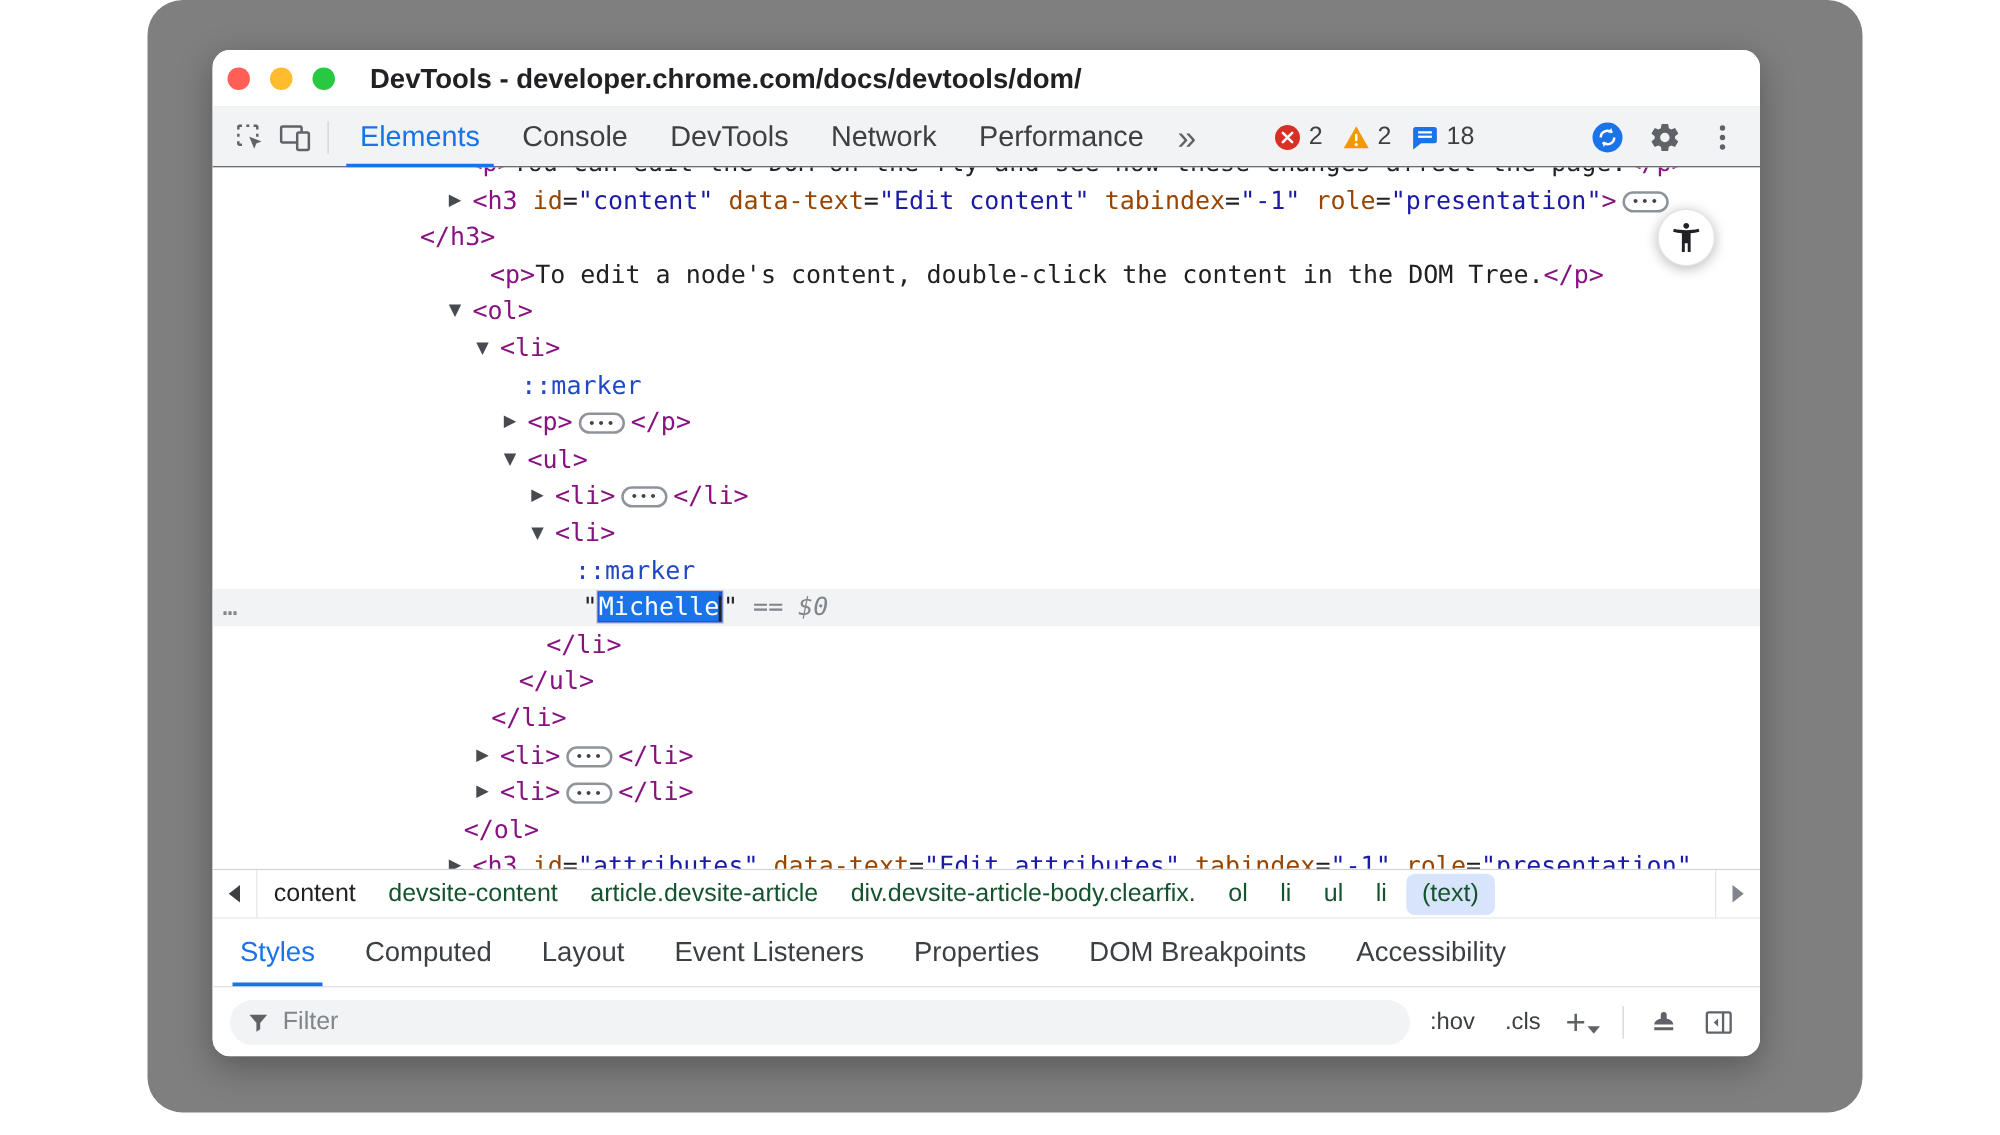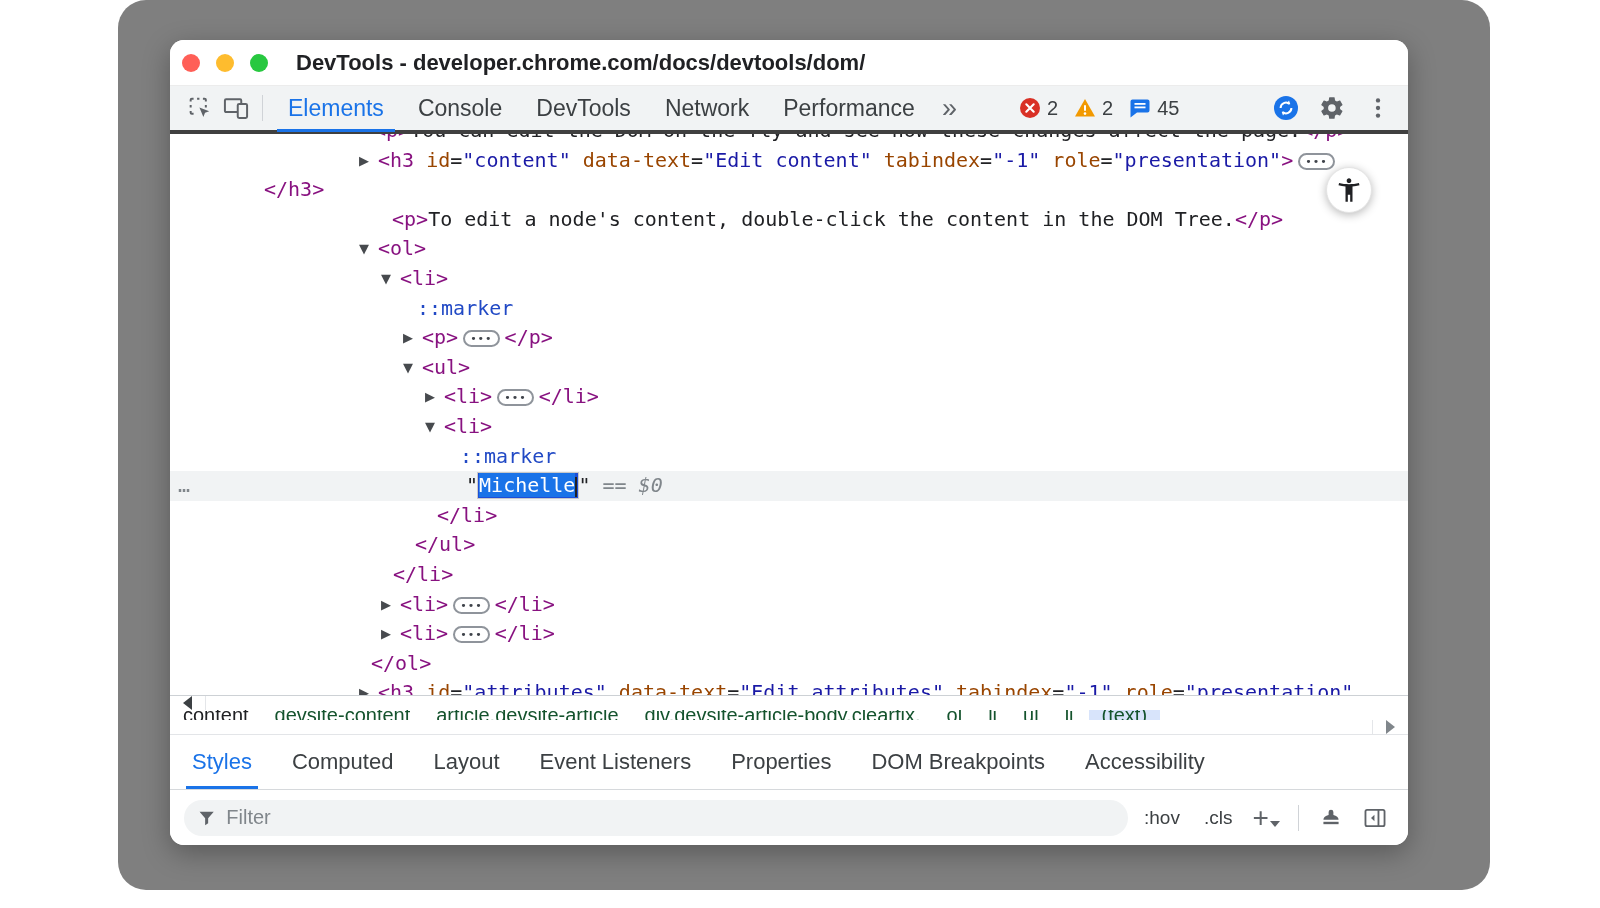--- a/index.html
+++ b/index.html
@@ -18,21 +18,21 @@
   }
   
   .titlebar { height: 46px; display: flex; align-items: center; border-bottom: 1px solid #ececec; background:#fff; }
   .lights { display: flex; gap: 16px; margin-left: 12px; }
   .light { width: 18px; height: 18px; border-radius: 50%; }
   .light.red { background: #ff5f57; }
   .light.yellow { background: #febc2e; }
   .light.green { background: #28c840; }
   .title { margin-left: 28px; font-size: 22px; font-weight: 700; color: #202124; white-space: nowrap; }
   
-  .toolbar { height: 48px; background: #f1f3f4; border-bottom: 4px solid #404040; display: flex; align-items: center; padding: 0 12px; }
+  .toolbar { height: 48px; background: #f1f3f4; border-bottom: 1px solid #404040; display: flex; align-items: center; padding: 0 12px; }
   .icon-btn { width: 36px; height: 36px; display: flex; align-items: center; justify-content: center; flex: 0 0 auto; }
   .tbar-divider { width: 1px; height: 26px; background: #d0d3d7; margin: 0 8px; flex: 0 0 auto; }
   .tabs { display: flex; height: 48px; }
   .tab { height: 48px; display: flex; align-items: center; padding: 0 17px; font-size: 23px; color: #3c4043; position: relative; white-space: nowrap; cursor: default; }
   .tab.active { color: #1a73e8; }
   .tab.active::after { content: ""; position: absolute; left: 6px; right: 6px; bottom: 0; height: 3px; background: #1a73e8; }
   .more-tabs { font-size: 27px; color: #5f6368; padding: 0 10px; line-height: 44px; }
   .badge { display: flex; align-items: center; gap: 6px; margin-left: 16px; font-size: 20px; color: #3c4043; }
   .badge.first { margin-left: 52px; }
   .right-icons { margin-left: auto; display: flex; align-items: center; gap: 10px; }
@@ -64,21 +64,21 @@
   .editbox { display: inline-block; background: #1d4ed8; box-shadow: 0 0 0 1px #c9c9c9; padding: 1px 1px; line-height: 23px; }
   .seltext { background: #1a73e8; color: #fff; }
   .caret { display: inline-block; width: 2px; height: 20px; background: #202124; vertical-align: middle; }
   
   .a11y-fab {
     position: absolute; left: 1156px; top: 127px; width: 46px; height: 46px; border-radius: 50%;
     background: #fff; border: 1px solid #e4e4e4; box-shadow: 0 2px 10px rgba(0,0,0,.28);
     display: flex; align-items: center; justify-content: center; z-index: 6;
   }
   
-  .crumbs { height: 40px; border-top: 1px solid #cdd1d5; border-bottom: 1px solid #e3e5e8; display: flex; align-items: stretch; background: #fff; font-size: 20px; flex-direction: column; }
+  .crumbs { height: 40px; border-top: 1px solid #cdd1d5; border-bottom: 1px solid #e3e5e8; display: flex; align-items: stretch; background: #fff; font-size: 20px; }
   .crumb-nav { width: 36px; display: flex; align-items: center; justify-content: center; flex: 0 0 auto; }
   .crumb-nav.left { border-right: 1px solid #e4e6e9; }
   .crumb-nav.right { border-left: 1px solid #e4e6e9; margin-left: auto; }
   .tri-left { width: 0; height: 0; border-top: 7px solid transparent; border-bottom: 7px solid transparent; border-right: 9px solid #3c4043; }
   .tri-right { width: 0; height: 0; border-top: 7px solid transparent; border-bottom: 7px solid transparent; border-left: 9px solid #80868b; }
   .crumb-items { display: flex; align-items: center; overflow: hidden; flex: 1; }
   .crumb { padding: 0 13px; color: #14532d; white-space: nowrap; }
   .crumb.muted { color: #202124; }
   .crumb.selected { background: #d8e4fb; border-radius: 7px; padding: 5px 13px; margin: 0 2px; }
   
@@ -152,21 +152,21 @@
           <circle cx="11" cy="16.6" r="1.3" fill="#fff"></circle>
         </svg>
         <span>2</span>
       </div>
       <div class="badge">
         <svg width="22" height="22" viewBox="0 0 22 22">
           <path d="M3.5 2.5h15a2 2 0 0 1 2 2v9a2 2 0 0 1-2 2H8l-6.5 5V4.5a2 2 0 0 1 2-2z" fill="#1a73e8"></path>
           <rect x="5.5" y="6" width="11" height="1.8" fill="#fff"></rect>
           <rect x="5.5" y="9.5" width="11" height="1.8" fill="#fff"></rect>
         </svg>
-        <span>45</span>
+        <span>18</span>
       </div>
 
       <div class="right-icons">
         <div class="icon-btn">
           <svg width="26" height="26" viewBox="0 0 26 26">
             <circle cx="13" cy="13" r="12" fill="#1a73e8"></circle>
             <path d="M7.6 13a5.4 5.4 0 0 1 9-4" fill="none" stroke="#fff" stroke-width="2"></path>
             <path d="M18.4 13a5.4 5.4 0 0 1-9 4" fill="none" stroke="#fff" stroke-width="2"></path>
             <path d="M16 5.4l1.2 3.8-3.8-.3z" fill="#fff"></path>
             <path d="M10 20.6l-1.2-3.8 3.8.3z" fill="#fff"></path>
@@ -183,21 +183,21 @@
             <circle cx="12" cy="12" r="2" fill="#5f6368"></circle>
             <circle cx="12" cy="19" r="2" fill="#5f6368"></circle>
           </svg>
         </div>
       </div>
     </div>
 
     <div id="dom-tree" class="dom-tree">
         <div class="trow clip-top" style="padding-left: 204px;"><span class="seg seg-tag">&lt;p&gt;</span><span class="seg seg-txt">You can edit the DOM on the fly and see how these changes affect the page.</span><span class="seg seg-tag">&lt;/p&gt;</span></div>
         <div class="trow" style="padding-left: 208px;"><span class="arrow" style="left: 189px;">▶</span><span class="seg seg-tag">&lt;h3</span><span class="seg seg-attr"> id</span><span class="seg seg-eq">=</span><span class="seg seg-val">"content"</span><span class="seg seg-attr"> data-text</span><span class="seg seg-eq">=</span><span class="seg seg-val">"Edit content"</span><span class="seg seg-attr"> tabindex</span><span class="seg seg-eq">=</span><span class="seg seg-val">"-1"</span><span class="seg seg-attr"> role</span><span class="seg seg-eq">=</span><span class="seg seg-val">"presentation"</span><span class="seg seg-tag">&gt;</span><span class="pill">•••</span></div>
-        <div class="trow" style="padding-left: 94px;"><span class="seg seg-tag">&lt;/h3&gt;</span></div>
+        <div class="trow" style="padding-left: 120px; margin-left: 46px;"><span class="seg seg-tag">&lt;/h3&gt;</span></div>
         <div class="trow" style="padding-left: 222px;"><span class="seg seg-tag">&lt;p&gt;</span><span class="seg seg-txt">To edit a node's content, double-click the content in the DOM Tree.</span><span class="seg seg-tag">&lt;/p&gt;</span></div>
         <div class="trow" style="padding-left: 208px;"><span class="arrow" style="left: 189px;">▼</span><span class="seg seg-tag">&lt;ol&gt;</span></div>
         <div class="trow" style="padding-left: 230px;"><span class="arrow" style="left: 211px;">▼</span><span class="seg seg-tag">&lt;li&gt;</span></div>
         <div class="trow" style="padding-left: 247px;"><span class="seg seg-pseudo">::marker</span></div>
         <div class="trow" style="padding-left: 252px;"><span class="arrow" style="left: 233px;">▶</span><span class="seg seg-tag">&lt;p&gt;</span><span class="pill">•••</span><span class="seg seg-tag">&lt;/p&gt;</span></div>
         <div class="trow" style="padding-left: 252px;"><span class="arrow" style="left: 233px;">▼</span><span class="seg seg-tag">&lt;ul&gt;</span></div>
         <div class="trow" style="padding-left: 274px;"><span class="arrow" style="left: 255px;">▶</span><span class="seg seg-tag">&lt;li&gt;</span><span class="pill">•••</span><span class="seg seg-tag">&lt;/li&gt;</span></div>
         <div class="trow" style="padding-left: 274px;"><span class="arrow" style="left: 255px;">▼</span><span class="seg seg-tag">&lt;li&gt;</span></div>
         <div class="trow" style="padding-left: 290px;"><span class="seg seg-pseudo">::marker</span></div>
         <div class="trow hl" style="padding-left: 296px;"><span class="gutter">…</span><span class="seg seg-quote">"</span><span class="editbox"><span class="seltext">Michelle</span><span class="caret"></span></span><span class="seg seg-quote">"</span><span class="seg seg-cmp"> == </span><span class="seg seg-dollar">$0</span></div>

